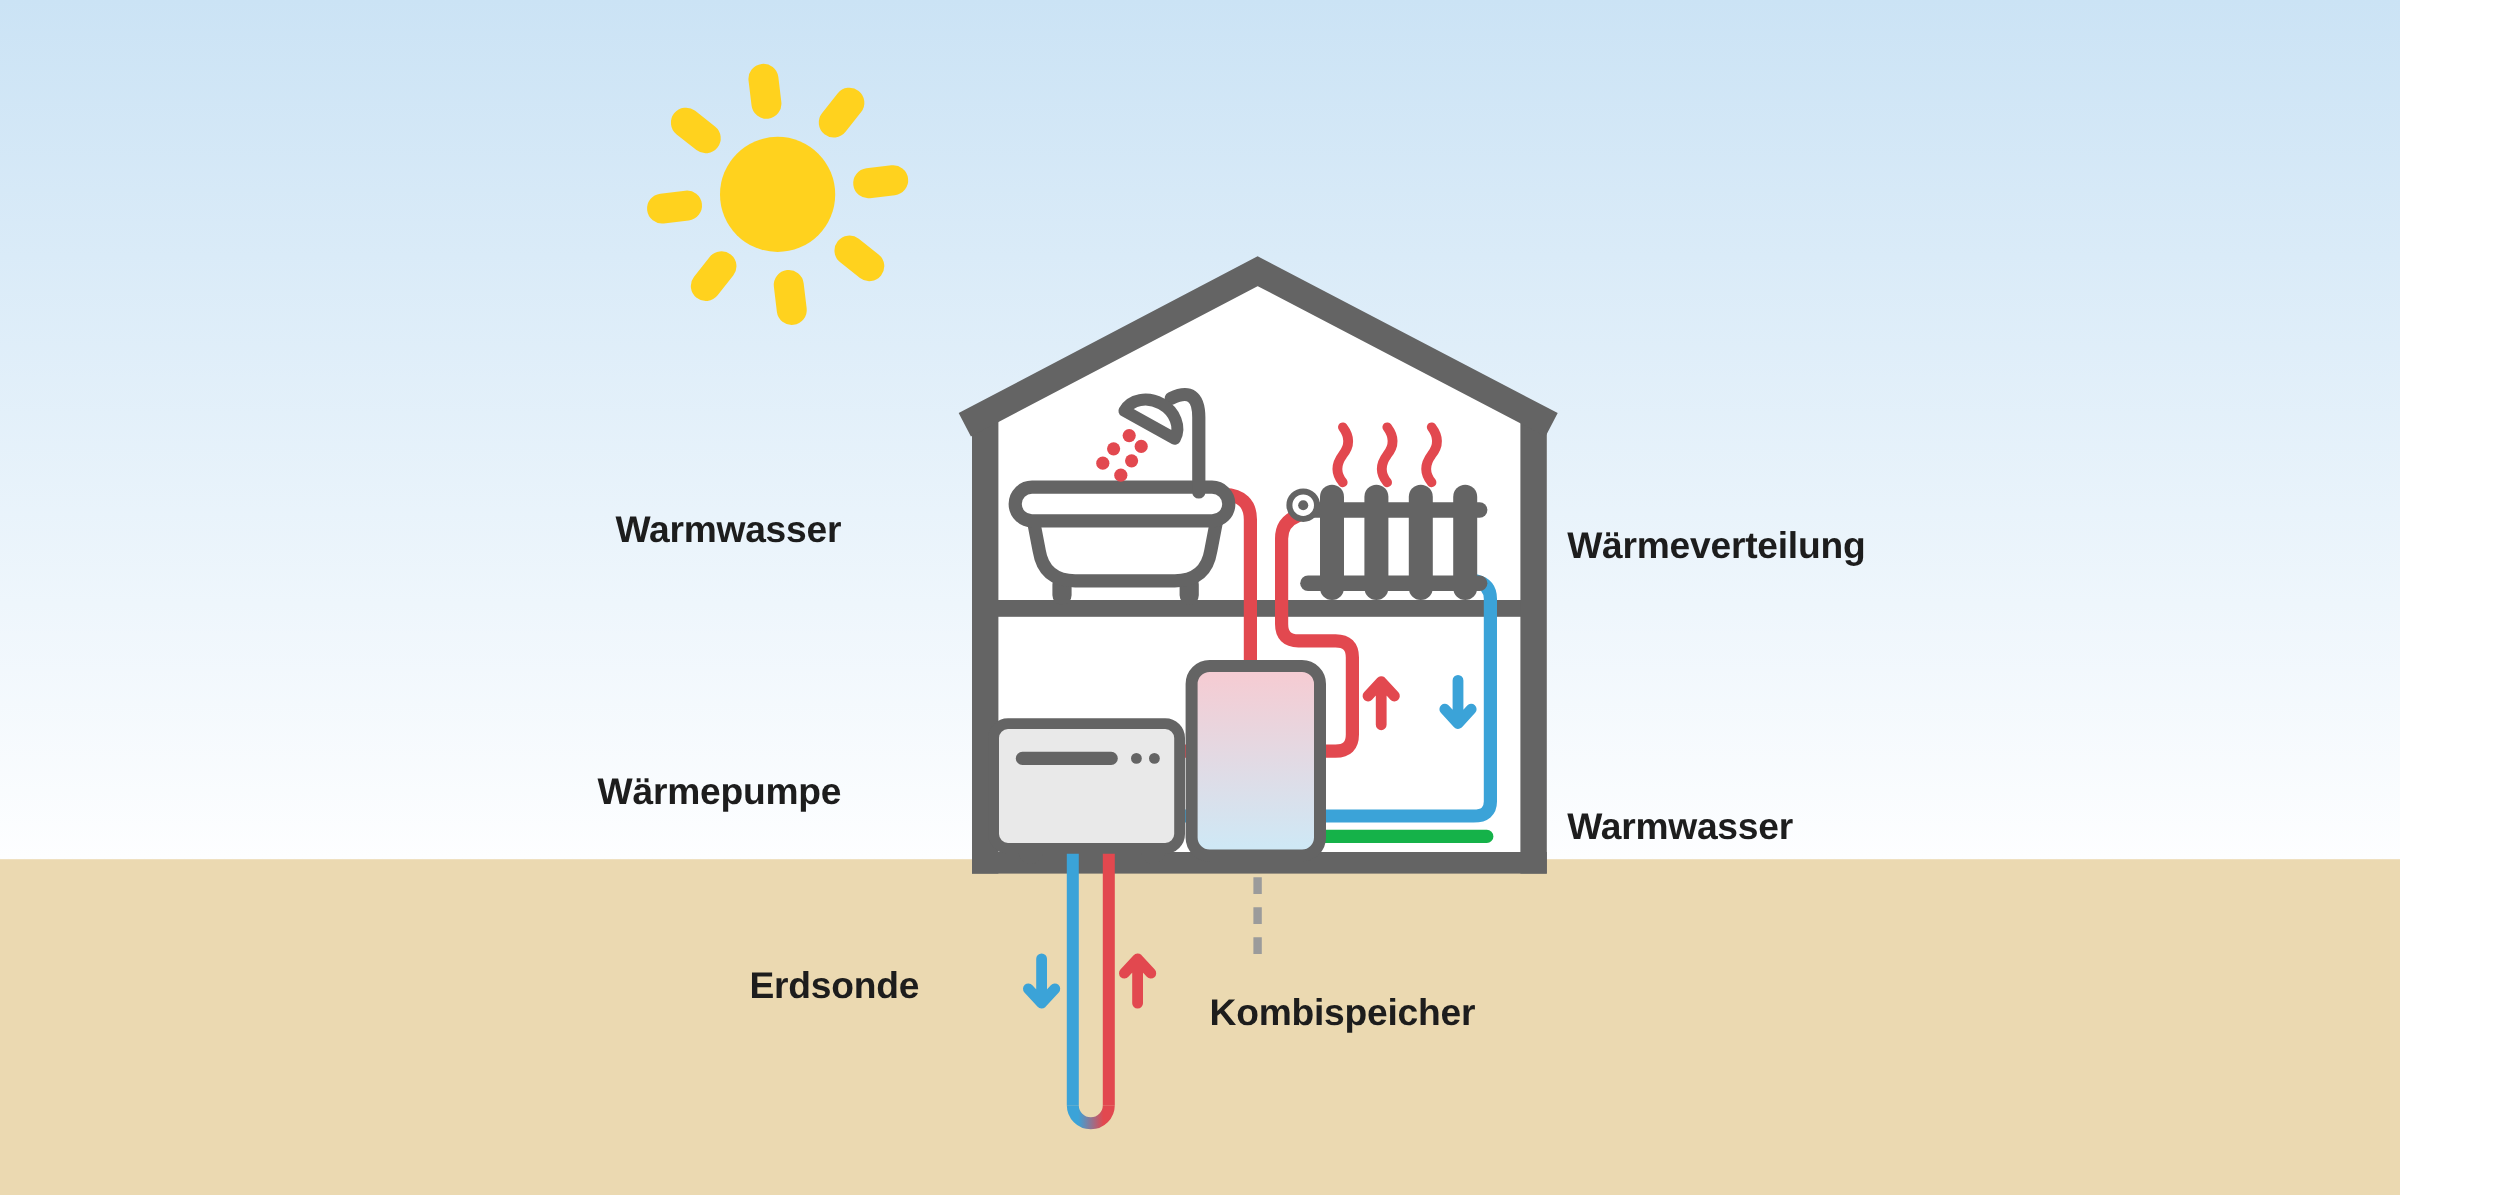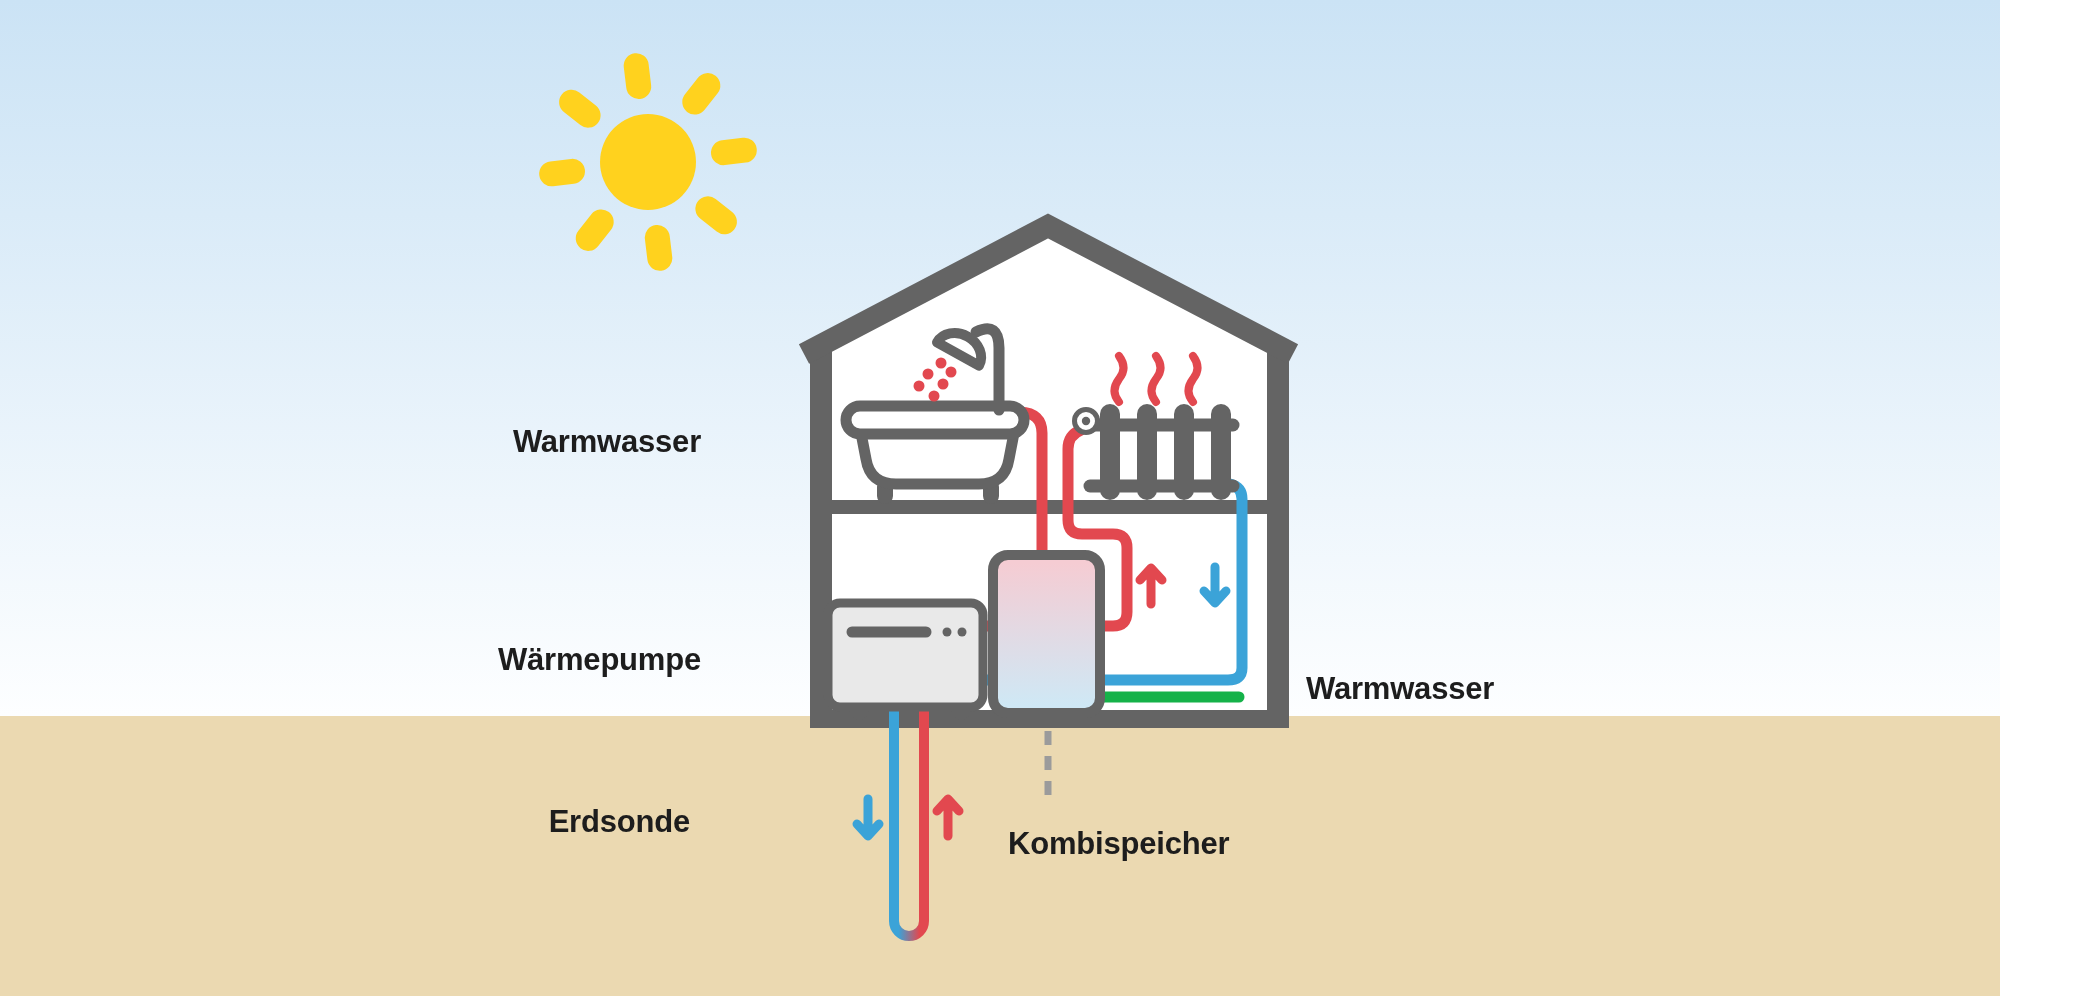--- a/index.html
+++ b/index.html
@@ -138,18 +138,19 @@
     <circle class="f-outline" cx="962" cy="632" r="4.5"></circle>
   </g>
 
   <rect class="f-tank s-outline" x="993" y="555" width="107" height="158" rx="15" stroke-width="10"></rect>
 
   <path class="s-hot" d="M1151,604 L1151,569 M1140,580 L1151,568 L1162,580" fill="none" stroke-width="9" stroke-linecap="round" stroke-linejoin="round"></path>
   <path class="s-cold" d="M1215,567 L1215,602 M1204,591 L1215,603 L1226,591" fill="none" stroke-width="9" stroke-linecap="round" stroke-linejoin="round"></path>
 </svg>
 
 <div class="label" style="right:1299px; top:442px;">Warmwasser</div>
+<div class="label" style="left:1306px; top:455px;">Wärmeverteilung</div>
 <div class="label" style="right:1299px; top:660px;">Wärmepumpe</div>
 <div class="label" style="left:1306px; top:689px;">Warmwasser</div>
-<div class="label" style="right:1310px; top:822px;">Erdsonde</div>
+<div class="label" style="right:1234px; top:822px;">Erdsonde</div>
 <div class="label" style="left:1008px; top:844px;">Kombispeicher</div>
 
 </div>
 
 </body></html>

